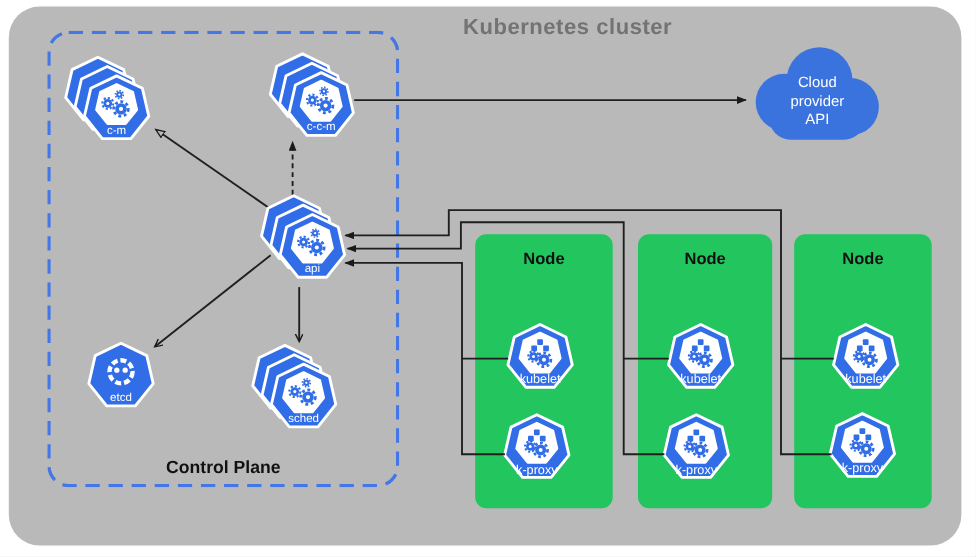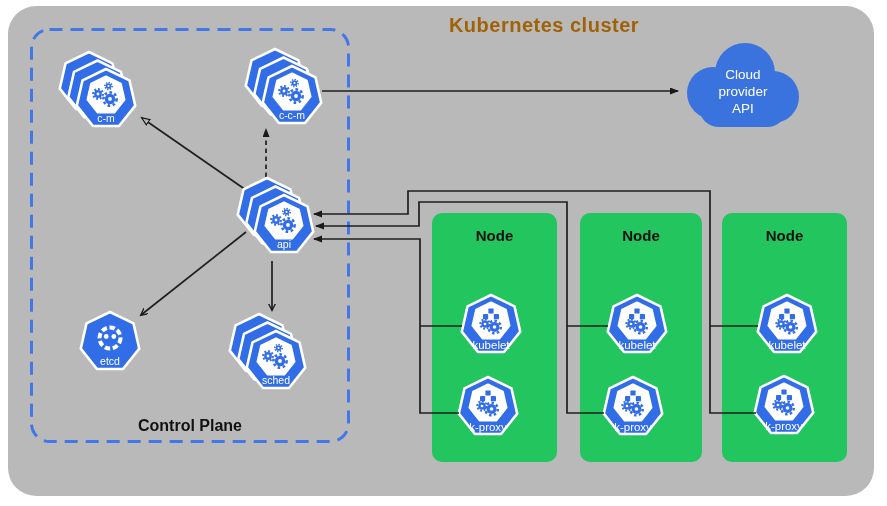--- a/index.html
+++ b/index.html
@@ -1,23 +1,23 @@
 <!DOCTYPE html>
 <html><head>
 <meta charset="utf-8">
 <style>
   html,body{margin:0;padding:0;background:#fff;}
   .canvas{position:relative;width:887px;height:506px;background:#ffffff;
           font-family:"Liberation Sans",sans-serif;overflow:hidden;}
   .cluster{position:absolute;left:8px;top:6px;width:866px;height:490px;
            background:#b9b9b9;border-radius:28px;z-index:1;}
   .diagram-title{position:absolute;left:516px;top:14px;transform:translateX(-50%);
-           color:#a16207;font-size:20px;font-weight:700;letter-spacing:.5px;
-           white-space:nowrap;z-index:2;margin-left:28px;}
-  .control-plane{position:absolute;left:30px;top:28px;width:320px;height:415px;z-index:2;}
+           color:#737373;font-size:20px;font-weight:700;letter-spacing:.5px;
+           white-space:nowrap;z-index:2;}
+  .control-plane{position:absolute;left:43px;top:28px;width:320px;height:415px;z-index:2;}
   .control-plane > svg{position:absolute;left:0;top:0;}
   .cp-label{position:absolute;left:0;right:0;bottom:8px;text-align:center;
            color:#111;font-size:16px;font-weight:600;}
   .node{position:absolute;top:213px;width:125px;height:249px;background:#22c55e;
         border-radius:10px;z-index:2;}
   .node-1{left:432px;}
   .node-2{left:580px;width:122px;}
   .node-3{left:722px;}
   .node-title{position:absolute;left:0;right:0;top:14px;text-align:center;
         color:#101010;font-size:15px;font-weight:700;}

